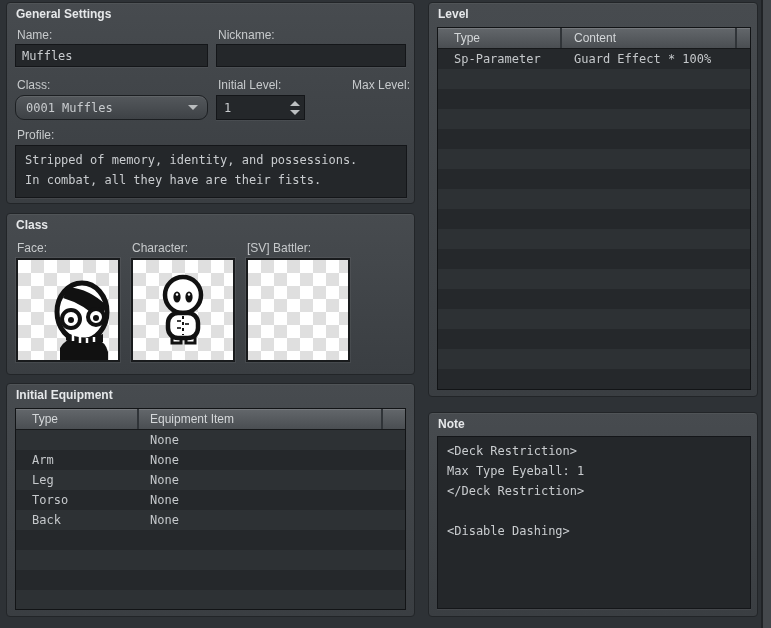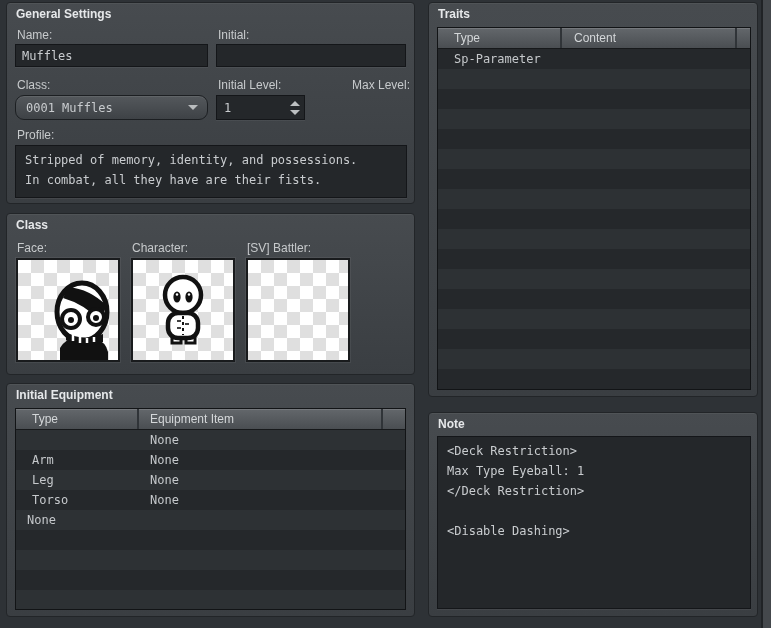--- a/index.html
+++ b/index.html
@@ -100,21 +100,21 @@
 <body>
 
 <div class="screen">
 
   <div class="panel" style="left:6px;top:2px;width:409px;height:202px;">
     <div class="panel-title">General Settings</div>
 
     <div class="lbl" style="left:10px;top:25px;">Name:</div>
     <input class="tfield" style="left: 8px; top: 41px; width: 193px; height: 23px;" type="text" value="Muffles">
 
-    <div class="lbl" style="left:211px;top:25px;">Initial:</div>
+    <div class="lbl" style="left:211px;top:25px;">Nickname:</div>
     <input class="tfield" style="left: 209px; top: 41px; width: 190px; height: 23px;" type="text" value="">
 
     <div class="lbl" style="left:10px;top:75px;">Class:</div>
     <div class="dropdown" style="left:8px;top:92px;width:193px;height:25px;">
       <span class="dd-text">0001 Muffles</span>
       <span class="dd-arrow"></span>
     </div>
 
     <div class="lbl" style="left:211px;top:75px;">Initial Level:</div>
     <div class="spinner" style="left:209px;top:92px;width:89px;height:25px;">
@@ -198,42 +198,44 @@
         </div>
         <div class="trow">
           <div class="tcell equip-col-type">Leg</div>
           <div class="tcell equip-col-item">None</div>
         </div>
         <div class="trow">
           <div class="tcell equip-col-type">Torso</div>
           <div class="tcell equip-col-item">None</div>
         </div>
         <div class="trow">
+          <div class="tcell equip-col-type">Back</div>
           <div class="tcell equip-col-item">None</div>
         </div>
       <div class="trow"></div>
           <div class="trow"></div>
           <div class="trow"></div>
           <div class="trow"></div>
         </div>
     </div>
   </div>
 
   <div class="panel" style="left:428px;top:2px;width:330px;height:395px;">
-    <div class="panel-title">Traits</div>
+    <div class="panel-title">Level</div>
 
     <div class="table parity-dark" style="left:8px;top:24px;width:314px;height:363px;">
       <div class="thead">
         <div class="hcell trait-col-type">Type</div>
         <div class="hcell trait-col-content">Content</div>
         <div class="hcell trait-col-extra"></div>
       </div>
       <div class="tbody">
         <div class="trow">
           <div class="tcell trait-col-type">Sp-Parameter</div>
+          <div class="tcell trait-col-content">Guard Effect * 100%</div>
         </div>
       <div class="trow"></div>
           <div class="trow"></div>
           <div class="trow"></div>
           <div class="trow"></div>
           <div class="trow"></div>
           <div class="trow"></div>
           <div class="trow"></div>
           <div class="trow"></div>
           <div class="trow"></div>

